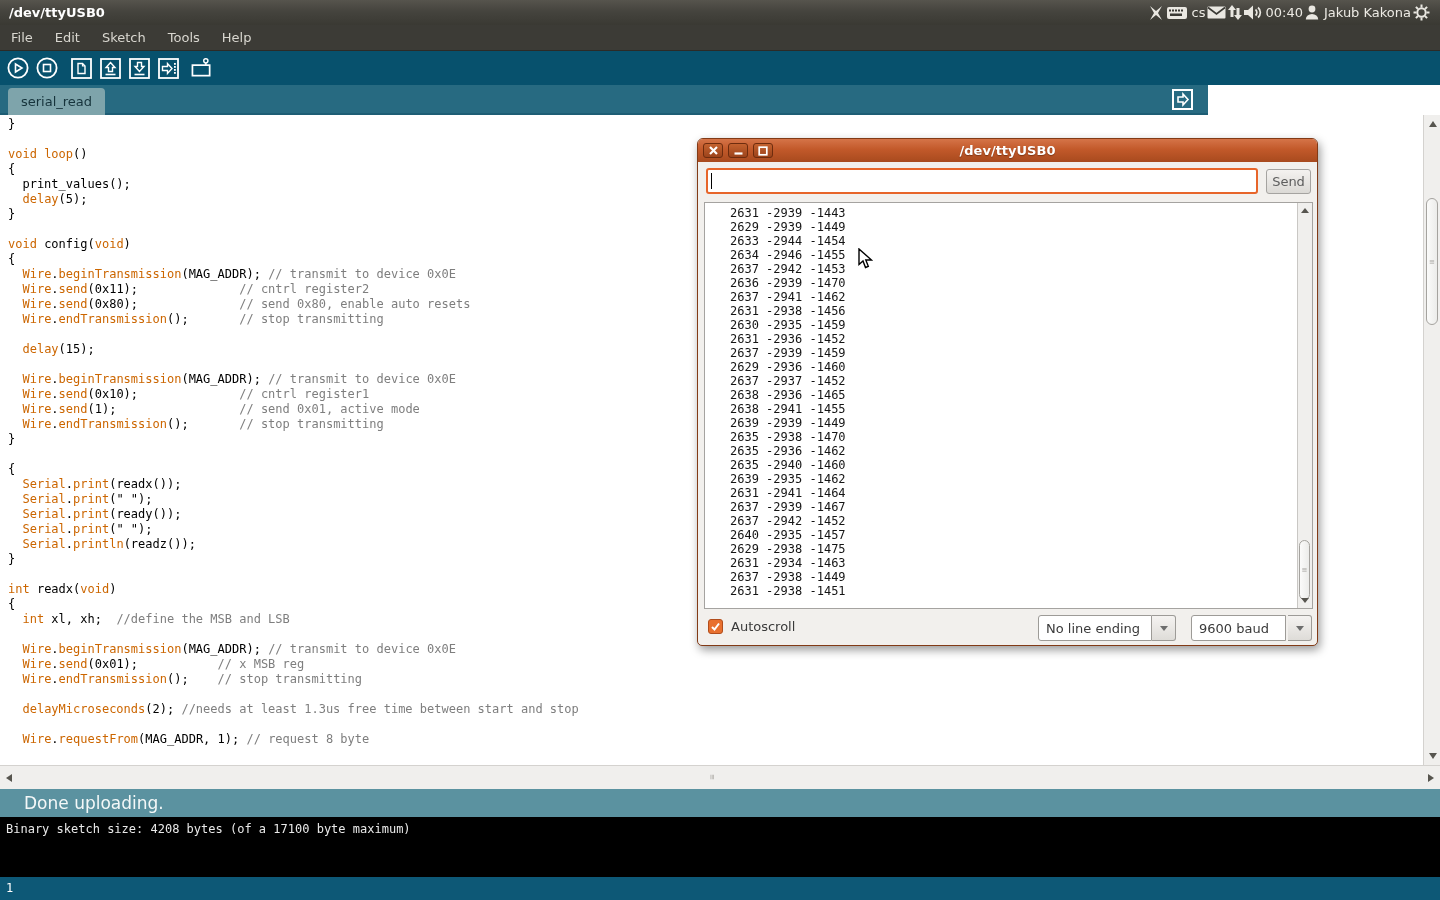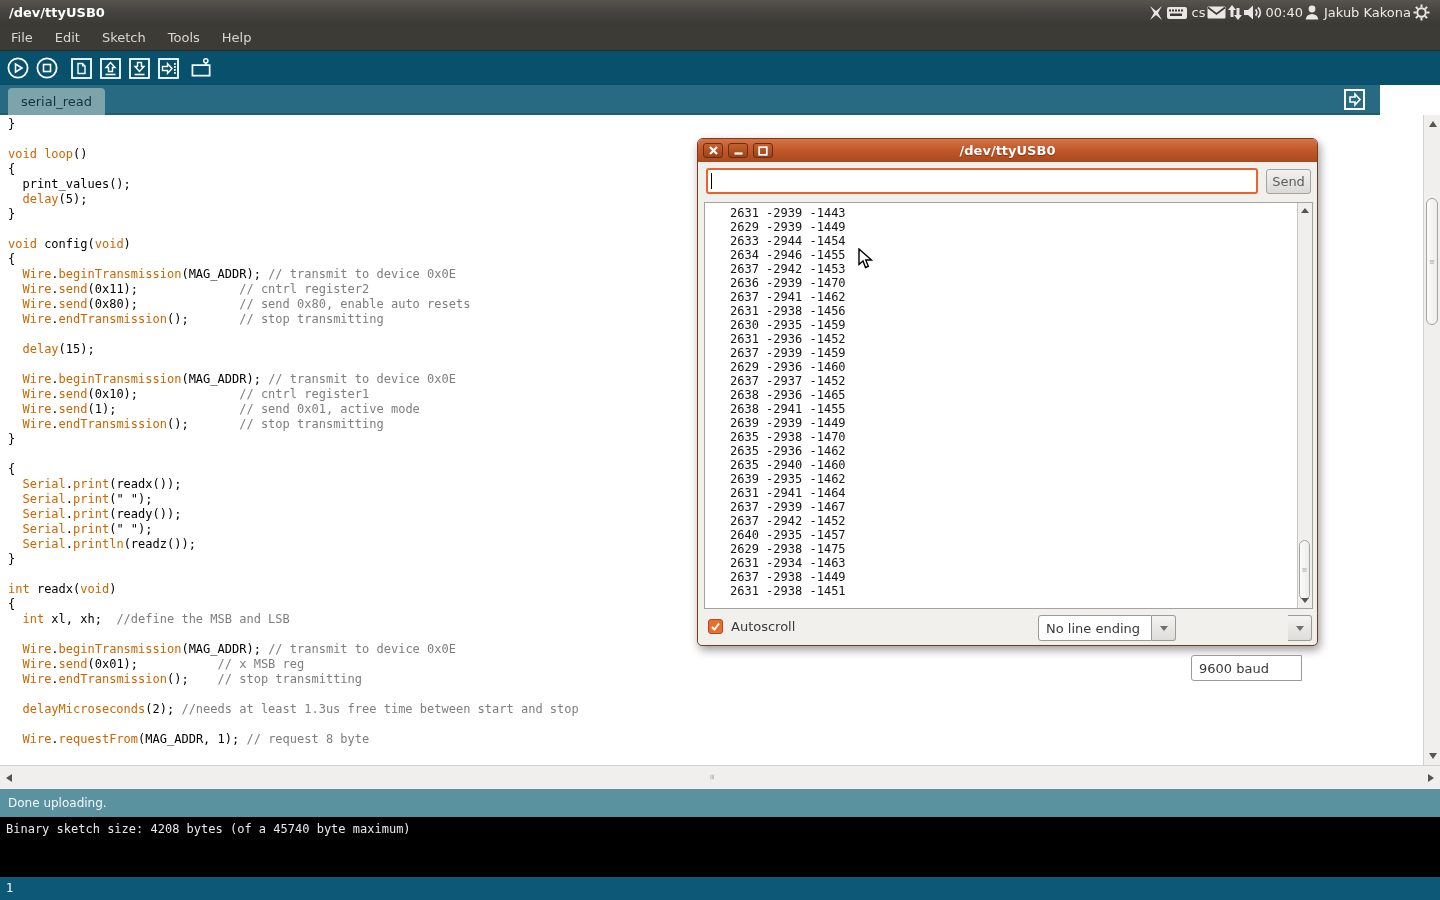--- a/index.html
+++ b/index.html
@@ -20,21 +20,21 @@
              background:#3c3b36; display:flex; align-items:center; }
   .menu-item { color:#d9d7d0; font-size:13px; padding:4px 11px; cursor:default; }
 
   
   #toolbar { position:absolute; left:0; top:50px; width:1440px; height:35px;
              background:#07516d; border-top:1px solid #2c2b27; display:flex; align-items:center; }
   .tb-btn { width:22px; height:22px; margin-left:7px; display:flex; align-items:center; justify-content:center; }
   .tb-btn.gap { margin-left:12px; }
 
   
-  #tabstrip { position:absolute; left:0; top:85px; width:1380px; height:30px;
+  #tabstrip { position:absolute; left:0; top:85px; width:1208px; height:30px;
               background:#276a81; border-bottom:2px solid #1d5d74; }
   #tab { position:absolute; left:8px; top:3px; width:97px; height:27px;
          background:#7ea4ab; border-radius:4px 4px 0 0; display:flex; align-items:center; justify-content:center;
          font-size:13px; color:#16333b; }
   #newtab-btn { position:absolute; right:15px; top:4px; width:21px; height:21px; }
 
   
   #editor { position:absolute; left:0; top:115px; width:1423px; height:650px; background:#fff; overflow:hidden; }
   #code-area { position:absolute; left:8px; top:2px; font-family:"DejaVu Sans Mono","Liberation Mono",monospace;
                font-size:12px; line-height:15px; }
@@ -49,21 +49,21 @@
   #vscroll { position:absolute; right:0; top:115px; width:17px; height:650px; border-left:1px solid #d4d2cf; }
   #vscroll .arrow, #hscroll .arrow { position:absolute; width:0; height:0; }
   #vthumb { position:absolute; left:2px; top:83px; width:12px; height:127px;
             background:linear-gradient(90deg,#fbfbfa,#ececea); border:1px solid #a5a39f; border-radius:7px; }
   .grip { position:absolute; left:50%; top:50%; transform:translate(-50%,-50%); color:#a5a39f; font-size:7px; line-height:3px; letter-spacing:0; }
   #hscroll { position:absolute; left:0; top:765px; width:1440px; height:24px; border-top:1px solid #d4d2cf; }
   #hthumb { position:absolute; left:2px; right:20px; top:3px; height:16px; }
 
   
   #statusbar { position:absolute; left:0; top:789px; width:1440px; height:28px; background:#5b92a0;
-               display:flex; align-items:center; color:#f4f8f8; font-size:12px; padding-left:8px; }
+               display:flex; align-items:center; color:#f4f8f8; font-size:17px; padding-left:24px; }
   #console { position:absolute; left:0; top:817px; width:1440px; height:60px; background:#000;
              color:#e9e9e9; font-family:"DejaVu Sans Mono","Liberation Mono",monospace; font-size:12px; padding:5px 0 0 6px; }
   #footer { position:absolute; left:0; top:877px; width:1440px; height:23px; background:#0d5876;
             color:#fff; font-family:"DejaVu Sans Mono","Liberation Mono",monospace; font-size:12px; padding:4px 0 0 6px; }
 
   
   #serial-win { position:absolute; left:697px; top:138px; width:621px; height:508px;
                 background:#f2f0ed; border:1px solid #823a16; border-radius:6px 6px 5px 5px;
                 box-shadow:2px 4px 10px rgba(0,0,0,0.40); }
   #sm-titlebar { position:absolute; left:0; top:0; width:100%; height:23px;
@@ -313,21 +313,21 @@
     <div id="hthumb">
         <div class="grip" style="transform:translate(-50%,-50%) rotate(90deg);">≡</div>
       </div>
     <div class="arrow" style="right:6px; top:8px; border-top:4px solid transparent; border-bottom:4px solid transparent; border-left:6px solid #57554f;"></div>
   </div>
 
   <div id="statusbar">
     <span>Done uploading.</span>
   </div>
   <div id="console">
-    <span>Binary sketch size: 4208 bytes (of a 45740 byte maximum)</span>
+    <span>Binary sketch size: 4208 bytes (of a 17100 byte maximum)</span>
   </div>
   <div id="footer">
     <span>1</span>
   </div>
 
   <div id="serial-win">
     <div id="sm-titlebar">
       <span id="sm-title">/dev/ttyUSB0</span>
       <div class="win-btn">
         <svg width="9" height="9" viewBox="0 0 9 9">
@@ -399,21 +399,21 @@
             <polyline points="2,6 4.5,8.5 9,2.5" fill="none" stroke="#fff" stroke-width="2"></polyline>
           </svg>
       </div>
       <span id="sm-autoscroll-label">Autoscroll</span>
       <div class="combo-field" style="left:340px; width:114px;">
         <span>No line ending</span>
       </div>
       <div class="combo-btn" style="left:454px;">
           <div class="combo-arrow"></div>
         </div>
-      <div class="combo-field" style="left:493px; width:111px;margin-top:40px;">
+      <div class="combo-field" style="left:493px; width:95px;">
         <span>9600 baud</span>
       </div>
       <div class="combo-btn" style="left:590px;">
           <div class="combo-arrow"></div>
         </div>
     </div>
   </div>
 
   <div id="mouse-cursor">
     <svg width="15" height="21" viewBox="0 0 15 21">

